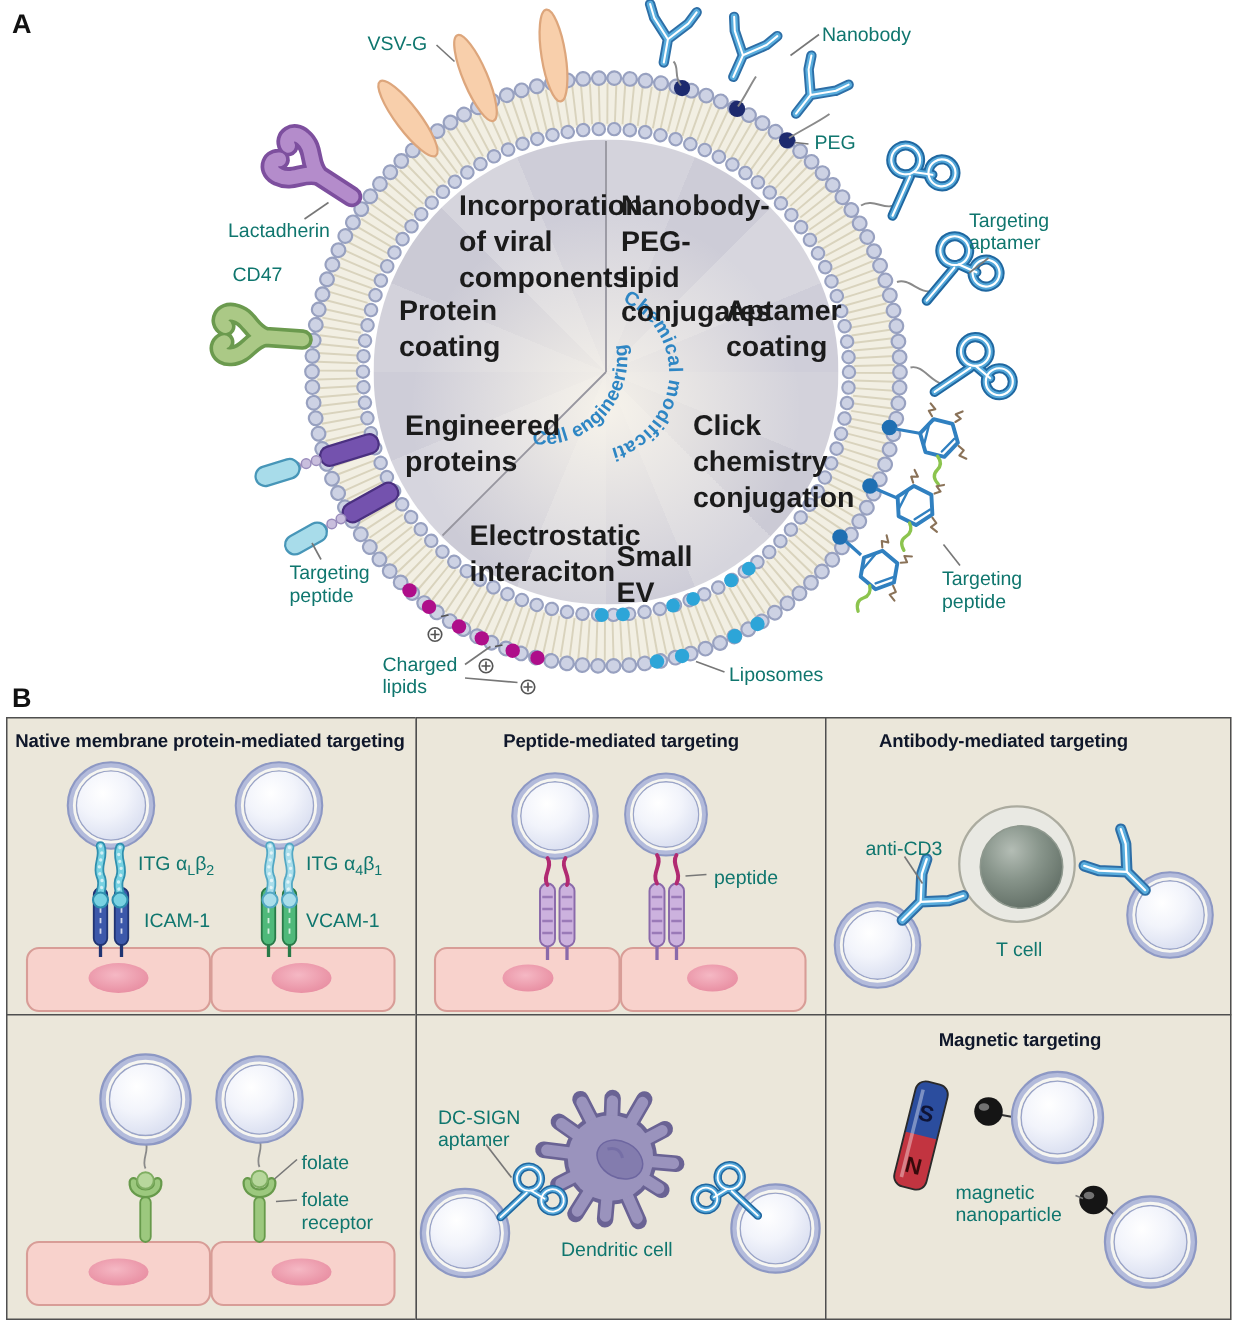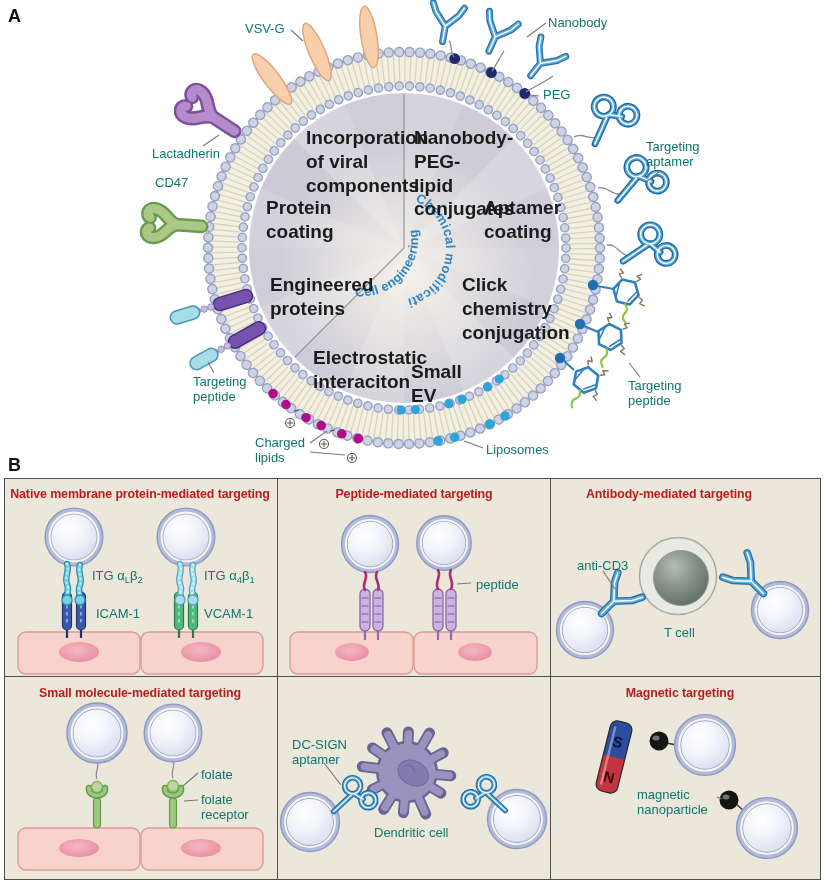--- a/index.html
+++ b/index.html
@@ -11,21 +11,21 @@
       radial-gradient(circle at 50% 58%, rgba(250,246,236,.9) 0%, rgba(250,246,236,0) 55%),
       conic-gradient(from 0deg,
         #d4d3dc 0 22.5deg, #cdccd7 0 45deg, #d7d6de 0 67.5deg, #cfced9 0 90deg,
         #d3d2db 0 112.5deg, #cbcad5 0 135deg, #d6d5dd 0 157.5deg, #cecdd8 0 180deg,
         #d5d4dc 0 202.5deg, #cccbd6 0 225deg, #d6d5de 0 247.5deg, #cecdd8 0 270deg,
         #d3d2db 0 292.5deg, #cbcad5 0 315deg, #d6d5dd 0 337.5deg, #cecdd8 0 360deg);}
   svg.art{position:absolute;left:0;top:0;}
   .lbl{position:absolute;font-size:13px;color:#0f766e;line-height:1.16;}
   .sector{position:absolute;font-weight:bold;font-size:19px;color:#1b1b1b;line-height:1.25;}
   .bbox{position:absolute;background:#ebe7da;border:1.6px solid #4f4f4f;box-sizing:border-box;}
-  .btitle{position:absolute;font-weight:bold;font-size:12.4px;color:#b91c1c;text-align:center;letter-spacing:-0.1px;}
+  .btitle{position:absolute;font-weight:bold;font-size:12.4px;color:#0f172a;text-align:center;letter-spacing:-0.1px;}
   .sub{font-size:9.5px;position:relative;top:3px;}
   .r{text-align:left;}
 </style>
 </head>
 <body>
 
 <div class="stage">
 
   <div class="bbox" style="left:4px;top:478px;width:274px;height:199px"></div>
   <div class="bbox" style="left:277px;top:478px;width:274px;height:199px"></div>
@@ -429,21 +429,20 @@
   <div class="sector" style="left:266px;top:196px;width:56px">Protein coating</div>
   <div class="sector" style="left:484px;top:196px;width:60px">Aptamer coating</div>
   <div class="sector" style="left:270px;top:273px;width:80px">Engineered proteins</div>
   <div class="sector" style="left:462px;top:273px;width:100px">Click chemistry conjugation</div>
   <div class="sector" style="left:313px;top:346px;width:88px">Electrostatic interaciton</div>
   <div class="sector" style="left:411px;top:360px;width:80px">Small EV</div>
 
   <div class="btitle" style="left:6px;top:487px;width:268px">Native membrane protein-mediated targeting</div>
   <div class="btitle" style="left:279px;top:487px;width:270px">Peptide-mediated targeting</div>
   <div class="btitle" style="left:552px;top:487px;width:234px">Antibody-mediated targeting</div>
-  <div class="btitle" style="left:6px;top:686px;width:268px">Small molecule-mediated targeting</div>
   <div class="btitle" style="left:552px;top:686px;width:256px">Magnetic targeting</div>
 
   <div class="lbl" style="left:92px;top:568px"><span>ITG α</span><span class="sub">L</span><span>β</span><span class="sub">2</span></div>
   <div class="lbl" style="left:96px;top:606px">ICAM-1</div>
   <div class="lbl" style="left:204px;top:568px"><span>ITG α</span><span class="sub">4</span><span>β</span><span class="sub">1</span></div>
   <div class="lbl" style="left:204px;top:606px">VCAM-1</div>
 
   <div class="lbl" style="left:476px;top:577px">peptide</div>
 
   <div class="lbl" style="left:577px;top:558px">anti-CD3</div>

